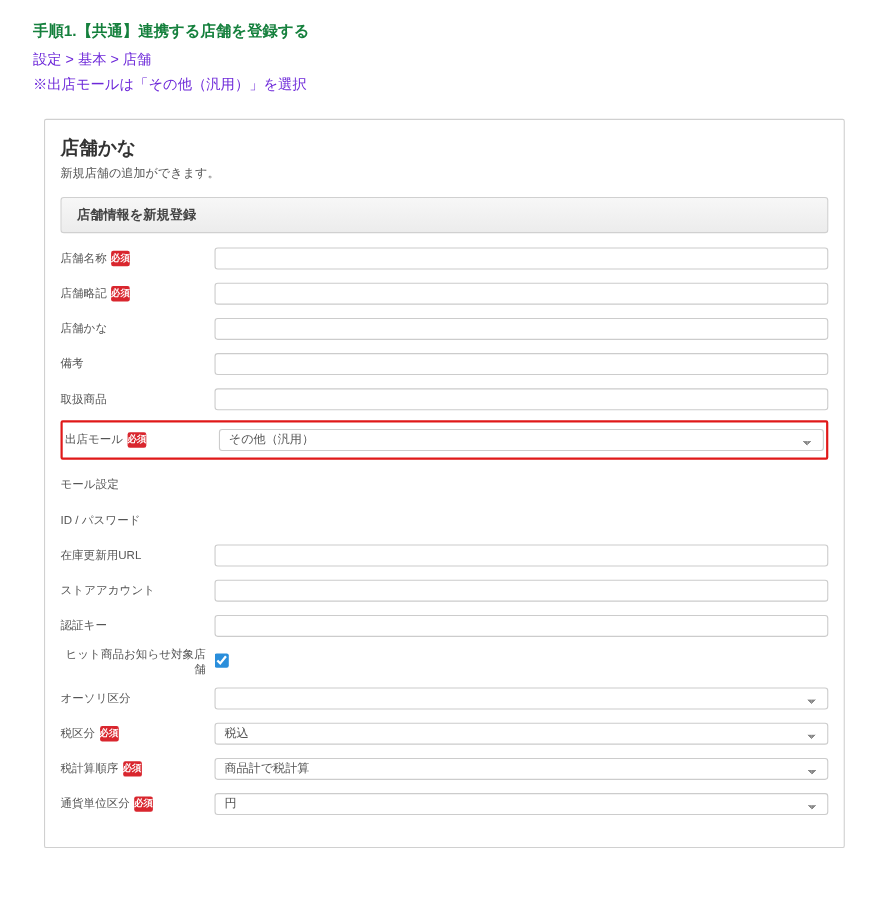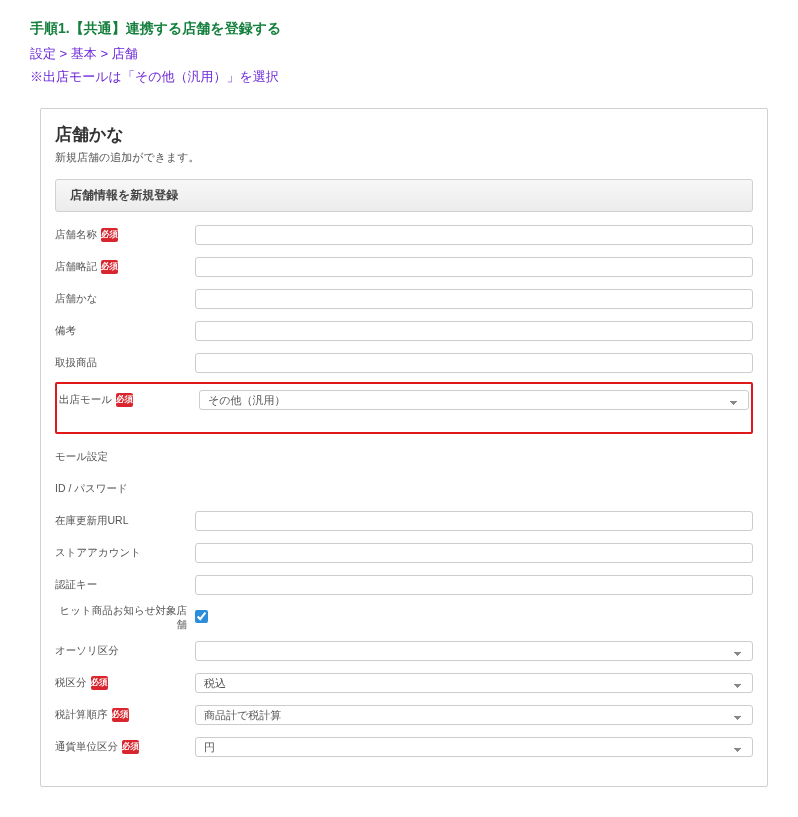--- a/index.html
+++ b/index.html
@@ -68,21 +68,21 @@
   </div>
 
   <div class="form-row">
     <div class="form-label">
         <span>取扱商品</span>
       </div>
     <div class="form-ctrl"><input type="text" style=""></div>
   </div>
 
   <div class="highlight-row">
-    <div class="form-row" style="margin-bottom:16px">
+    <div class="form-row" style="margin-bottom:0">
       <div class="form-label">
           <span>出店モール</span>
           <span class="req">必須</span>
         </div>
       <div class="form-ctrl"><select><option>その他（汎用）</option></select></div>
     </div>
   </div>
 
   <div class="form-row" style="margin-top:10px">
     <div class="form-label">

